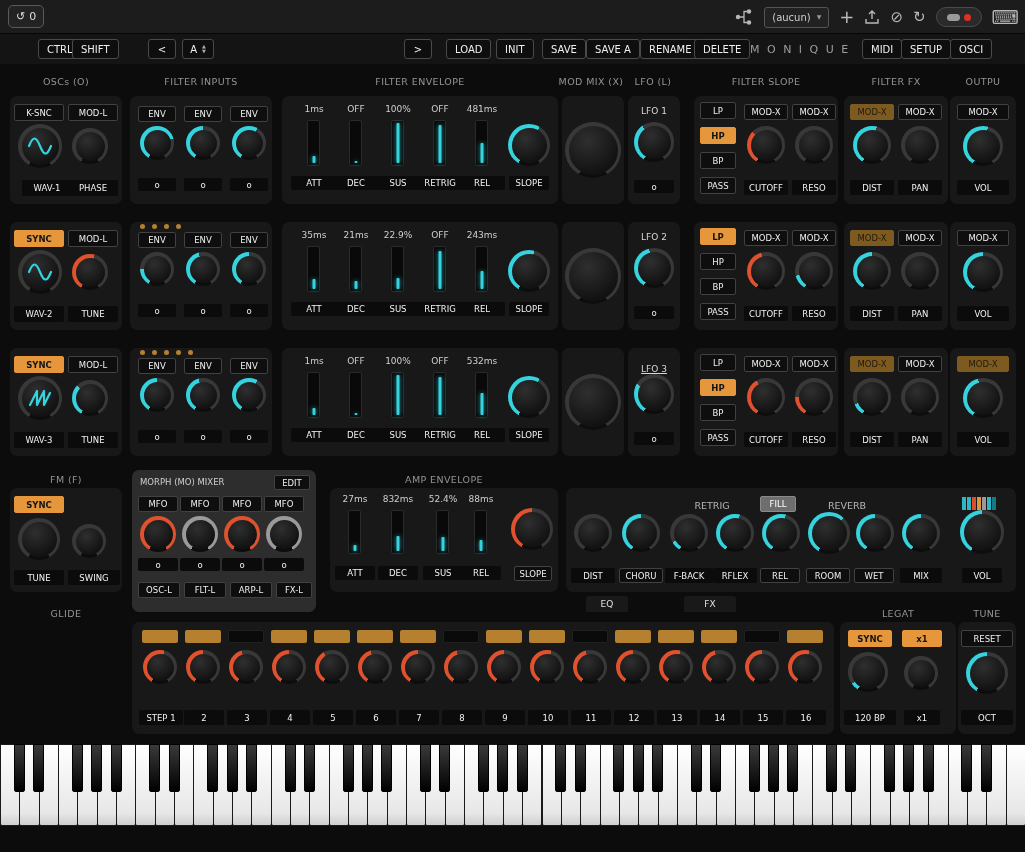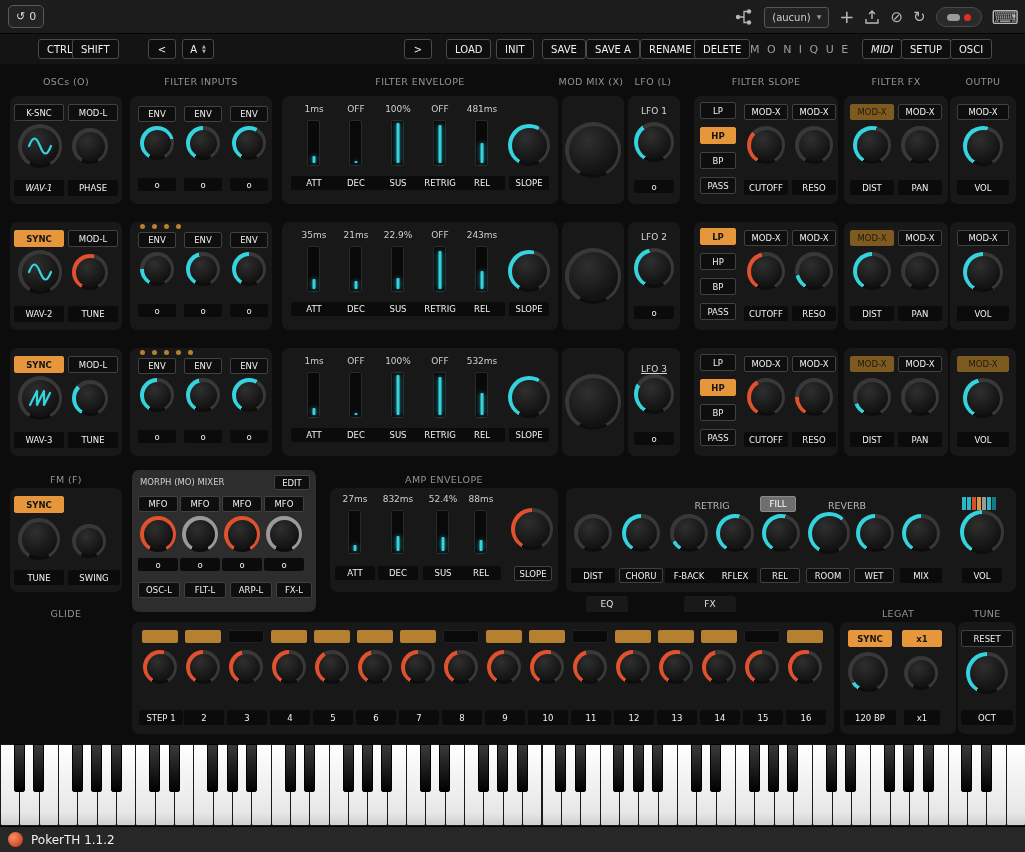--- a/index.html
+++ b/index.html
@@ -127,21 +127,21 @@
       <span class="spin">▲<br>▼</span>
     </div>
     <div class="tbtn" style="left:404px;width:28px;">&gt;</div>
     <div class="tbtn" style="left:446px;">LOAD</div>
     <div class="tbtn" style="left:496px;">INIT</div>
     <div class="tbtn" style="left:542px;">SAVE</div>
     <div class="tbtn" style="left:586px;">SAVE A</div>
     <div class="tbtn" style="left:640px;">RENAME</div>
     <div class="tbtn" style="left:694px;">DELETE</div>
     <div class="logo" style="left:750px;">M O N I Q U E</div>
-    <div class="tbtn" style="left:862px;font-style:italic;">MIDI</div>
+    <div class="tbtn" style="left:862px;">MIDI</div>
     <div class="tbtn" style="left:901px;">SETUP</div>
     <div class="tbtn" style="left:950px;">OSCI</div>
   </div>
 
   <div class="hdr" style="left:10px;top:76px;width:112px;">OSCs (O)</div>
   <div class="hdr" style="left:130px;top:76px;width:142px;">FILTER INPUTS</div>
   <div class="hdr" style="left:282px;top:76px;width:276px;">FILTER ENVELOPE</div>
   <div class="hdr" style="left:548px;top:76px;width:86px;">MOD MIX (X)</div>
   <div class="hdr" style="left:624px;top:76px;width:58px;">LFO (L)</div>
   <div class="hdr" style="left:694px;top:76px;width:144px;">FILTER SLOPE</div>
@@ -241,34 +241,30 @@
       <div class="bk" style="left: 768.085px;"></div>
       <div class="bk" style="left: 787.425px;"></div>
       <div class="bk" style="left: 826.104px;"></div>
       <div class="bk" style="left: 845.443px;"></div>
       <div class="bk" style="left: 884.123px;"></div>
       <div class="bk" style="left: 903.462px;"></div>
       <div class="bk" style="left: 922.802px;"></div>
       <div class="bk" style="left: 961.481px;"></div>
       <div class="bk" style="left: 980.821px;"></div>
     </div>
-  <div class="taskbar">
-    <span class="tb-ico"></span>
-    <span class="tb-label">PokerTH 1.1.2</span>
-  </div>
 <div class="panel" style="left: 10px; top: 96px; width: 112px; height: 108px;">
       <div class="btn" style="left: 4px; top: 8px; width: 50px; height: 17px;">K-SNC</div>
       <div class="btn" style="left: 58px; top: 8px; width: 50px; height: 17px;">MOD-L</div>
       <div class="knob" style="left: 8px; top: 28px; width: 44px; height: 44px; background: conic-gradient(from 210deg, rgb(56, 56, 56) 0deg, rgb(56, 56, 56) 300deg, rgb(13, 13, 13) 300deg, rgb(13, 13, 13) 360deg);">
         <svg width="26" height="22" viewBox="0 0 26 22">
           <path d="M2 11 C6 1 9 1 13 11 C17 21 20 21 24 11" fill="none" stroke="#35d3de" stroke-width="2.2" stroke-linecap="round"></path>
         </svg>
       </div>
       <div class="knob" style="left: 62px; top: 32px; width: 36px; height: 36px; background: conic-gradient(from 210deg, rgb(56, 56, 56) 0deg, rgb(56, 56, 56) 300deg, rgb(13, 13, 13) 300deg, rgb(13, 13, 13) 360deg);"></div>
-      <div class="lbl" style="left: 4px; top: 84px; width: 50px; height: 16px; font-style: italic;">WAV-1</div>
+      <div class="lbl" style="left: 12px; top: 84px; width: 50px; height: 16px;">WAV-1</div>
       <div class="lbl" style="left: 58px; top: 84px; width: 50px; height: 16px;">PHASE</div>
     </div>
     <div class="panel" style="left: 130px; top: 96px; width: 142px; height: 108px;">
       <div class="btn" style="left: 8px; top: 10px; width: 38px; height: 16px;">ENV</div>
       <div class="knob" style="left: 10px; top: 30px; width: 34px; height: 34px; background: conic-gradient(from 210deg, rgb(53, 211, 222) 0deg, rgb(53, 211, 222) 225deg, rgb(56, 56, 56) 225deg, rgb(56, 56, 56) 300deg, rgb(13, 13, 13) 300deg, rgb(13, 13, 13) 360deg);"></div>
       <div class="lbl" style="left: 8px; top: 82px; width: 38px; height: 13px;">o</div>
       <div class="btn" style="left: 54px; top: 10px; width: 38px; height: 16px;">ENV</div>
       <div class="knob" style="left: 56px; top: 30px; width: 34px; height: 34px; background: conic-gradient(from 210deg, rgb(53, 211, 222) 0deg, rgb(53, 211, 222) 150deg, rgb(56, 56, 56) 150deg, rgb(56, 56, 56) 300deg, rgb(13, 13, 13) 300deg, rgb(13, 13, 13) 360deg);"></div>
       <div class="lbl" style="left: 54px; top: 82px; width: 38px; height: 13px;">o</div>
       <div class="btn" style="left: 100px; top: 10px; width: 38px; height: 16px;">ENV</div>

